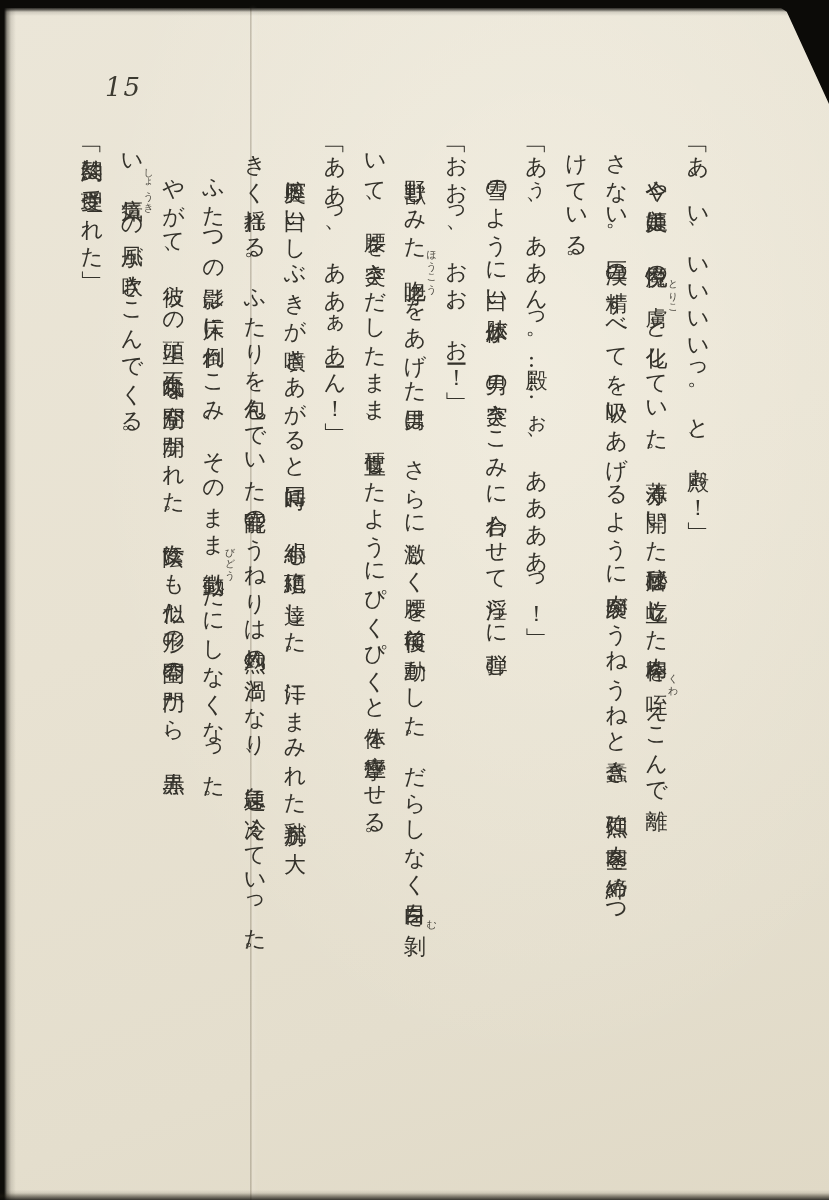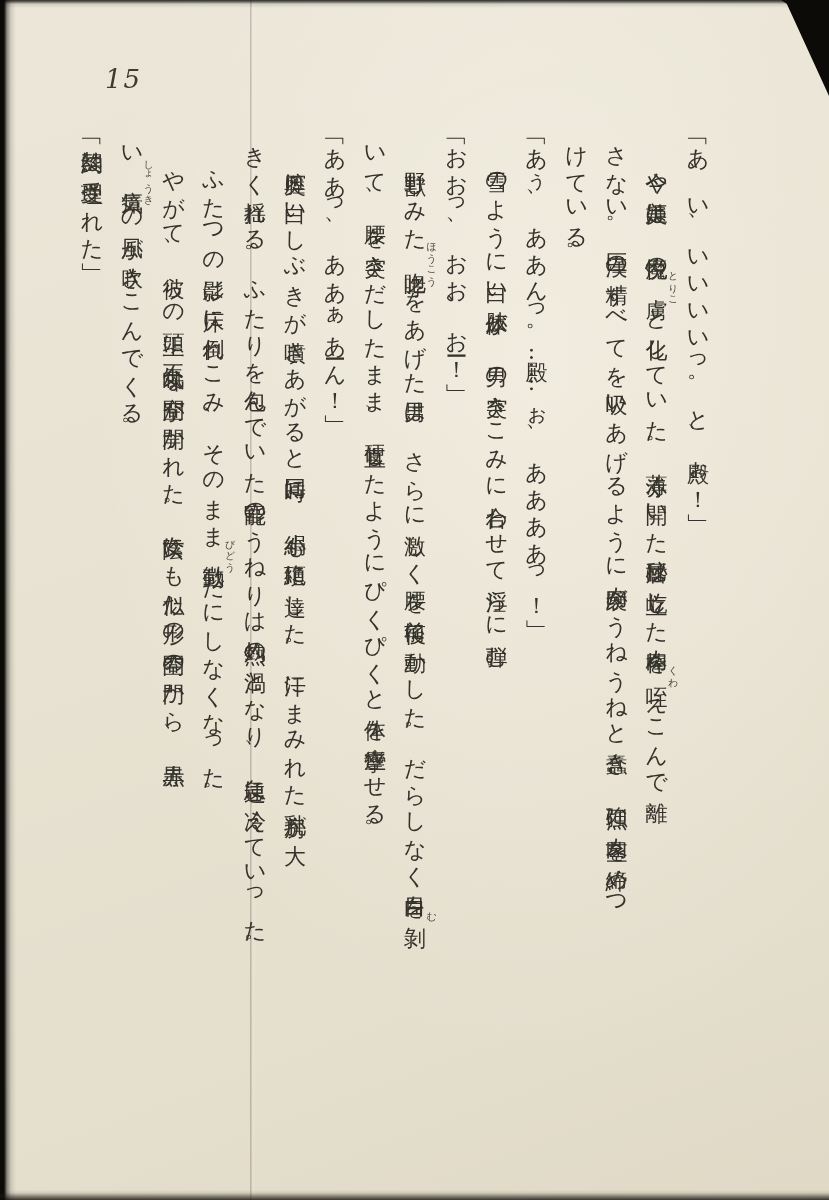--- a/index.html
+++ b/index.html
@@ -7,20 +7,21 @@
     width:829px; height:1200px;
     overflow:hidden;
     background:#0c0b08;
     font-family:"DejaVu Serif","Liberation Serif",serif;
   }
   #page{
     position:absolute; inset:0;
     background:
       radial-gradient(ellipse at 65% 30%, rgba(255,253,244,0.35), rgba(255,253,244,0) 60%),
       linear-gradient(160deg, #ebe6d8 0%, #e8e2d2 45%, #e4decd 78%, #e0d9c6 100%);
+    margin-top: 8px;
   }
   
   #edge-left{
     position:absolute; left:0; top:0; width:16px; height:100%;
     background:linear-gradient(to right, #0c0b08 0px, #0c0b08 4px, rgba(30,27,20,0.45) 7px, rgba(30,27,20,0.12) 11px, rgba(30,27,20,0) 16px);
   }
   #edge-top{
     position:absolute; left:0; top:0; width:100%; height:8px;
     background:linear-gradient(to bottom, rgba(12,11,8,0.85) 0px, rgba(12,11,8,0.55) 2px, rgba(12,11,8,0.12) 4px, rgba(12,11,8,0) 8px);
   }

